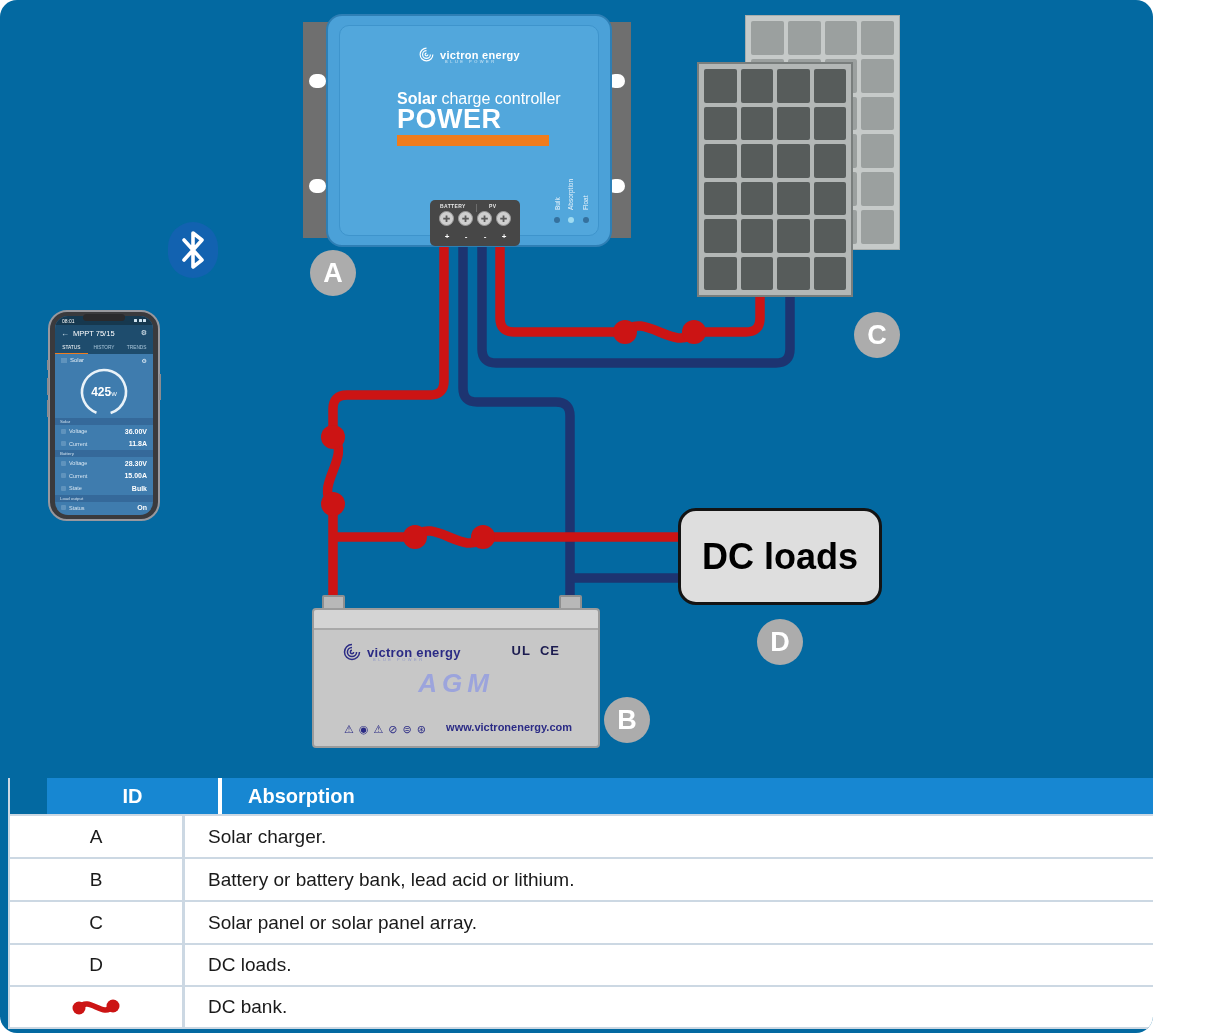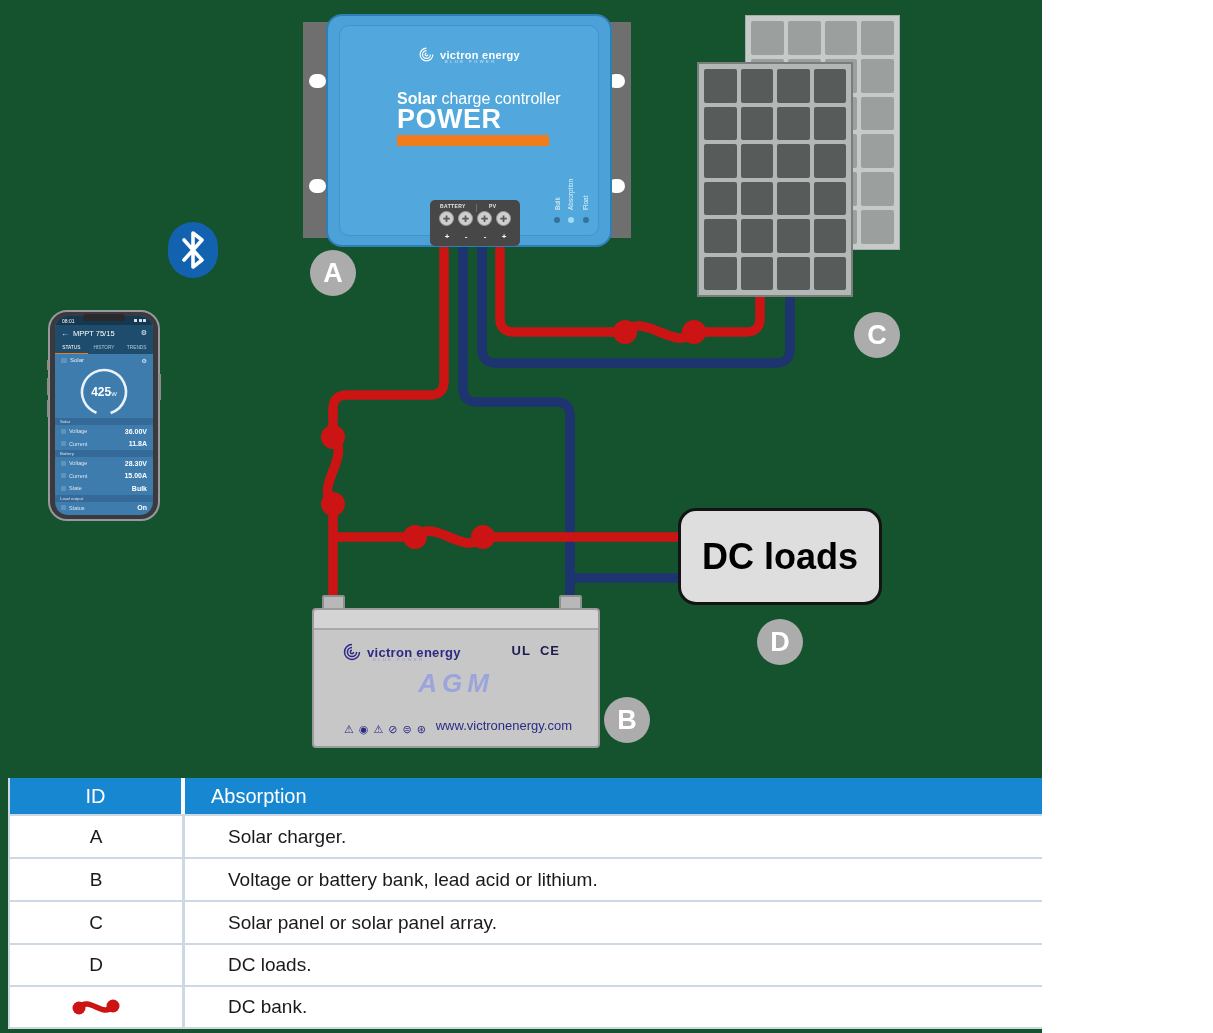--- a/index.html
+++ b/index.html
@@ -1,16 +1,16 @@
 <!DOCTYPE html>
 <html><head>
 <meta charset="utf-8">
 <style>
   html,body{margin:0;padding:0;background:#fff;font-family:"Liberation Sans",sans-serif;}
-  #stage{position:relative;width:1042px;height:1033px;background:#14532d;overflow:hidden;}
+  #stage{position:relative;width:1153px;height:1033px;background:#0369a1;overflow:hidden;border-radius:17px;}
   #stage *{box-sizing:border-box;}
 
   
   #wires{position:absolute;left:0;top:0;z-index:1;}
   .wire-neg{stroke:#1d3471;stroke-width:9.5;fill:none;}
   .wire-pos{stroke:#cc1414;stroke-width:9.5;fill:none;}
   .fuse-dot{fill:#cc1414;}
 
   
   .bracket{position:absolute;left:303px;top:22px;width:328px;height:216px;background:#6f6f6f;z-index:2;}
@@ -59,21 +59,21 @@
   .battery{position:absolute;left:312px;top:608px;width:288px;height:140px;background:#c7c7c7;border:2px solid #9b9b9b;
     border-radius:4px;z-index:3;}
   .battery .lid{position:absolute;left:0;top:0;right:0;height:20px;background:#d4d4d4;border-bottom:2px solid #a9a9a9;border-radius:3px 3px 0 0;}
   .battery .vlogo{position:absolute;left:28px;top:32px;color:#2b2b85;}
   .battery .vlogo .brand{font-size:13px;color:#2b2b85;}
   .battery .vlogo .sub{color:#7b86c8;left:31px;top:15px;}
   .battery .marks{position:absolute;right:38px;top:33px;color:#1c1c50;font-weight:bold;font-size:13px;letter-spacing:1px;display:flex;gap:9px;}
   .battery .agm{position:absolute;left:0;right:0;top:58px;text-align:center;color:#9aa3de;
     font-size:26px;font-weight:bold;font-style:italic;letter-spacing:5px;opacity:.95;}
   .battery .warnicons{position:absolute;left:30px;bottom:10px;color:#2b2b85;font-size:11px;letter-spacing:5px;}
-  .battery .url{position:absolute;right:26px;bottom:13px;color:#2b2b85;font-size:13px;font-weight:normal;}
+  .battery .url{position:absolute;right:26px;bottom:13px;color:#2b2b85;font-size:11px;font-weight:bold;}
 
   
   .bt{position:absolute;left:168px;top:222px;width:50px;height:56px;border-radius:25px;background:#1262b0;z-index:2;
     display:flex;align-items:center;justify-content:center;}
 
   
   .phone{position:absolute;left:48px;top:310px;width:112px;height:211px;background:#3a3a3d;border:2px solid #98989e;
     border-radius:19px;z-index:2;}
   .phone .sidebtn{position:absolute;background:#8b8b90;}
   .phone .screen{position:absolute;left:5px;top:4px;right:5px;bottom:4px;border-radius:13px;overflow:hidden;background:#3f7cae;}
@@ -94,27 +94,27 @@
   .ph-gauge .val{position:absolute;color:#fff;font-size:12px;font-weight:bold;}
   .ph-gauge .val small{font-size:6px;font-weight:normal;}
   .ph-band{height:7px;background:#35699a;color:#cfe0ee;font-size:4.4px;display:flex;align-items:center;padding:0 5px;}
   .ph-row{height:12.5px;display:flex;align-items:center;justify-content:space-between;padding:0 6px;}
   .ph-row .lbl{display:flex;align-items:center;gap:3px;color:#d7e6f2;font-size:5.5px;}
   .ph-row .lbl i{display:block;width:5px;height:5px;background:#5f93bd;border-radius:1px;}
   .ph-row .val{color:#fff;font-size:7px;font-weight:bold;}
 
   
   .idtable{position:absolute;left:8px;top:778px;width:1197px;z-index:2;border:2px solid #ccd8e3;border-top:none;}
-  .t-head{display:flex;height:36px;background:#1787d2;color:#fff;font-weight:normal;font-size:20px;}
+  .t-head{display:flex;height:36px;background:#1787d2;color:#fff;font-weight:bold;font-size:20px;margin-left:37px;}
   .t-head .c-id{width:175px;display:flex;align-items:center;justify-content:center;border-right:4px solid #fff;}
   .t-head .c-desc{flex:1;display:flex;align-items:center;padding-left:26px;}
   .t-row{display:flex;height:43px;background:#fff;border-top:2px solid #ccd8e3;font-size:19px;color:#1a1a1a;}
   .t-row:first-of-type{border-top:none;}
   .t-row .c-id{width:175px;display:flex;align-items:center;justify-content:center;border-right:3px solid #ccd8e3;}
-  .t-row .c-desc{flex:1;display:flex;align-items:center;padding-left:43px;text-align:center;}
+  .t-row .c-desc{flex:1;display:flex;align-items:center;padding-left:23px;text-align:center;}
 </style>
 </head>
 <body>
 
 <div id="stage">
 
   <svg id="wires" width="1213" height="1033">
 
     <g>
       <path class="wire-neg" d="M482,240 L482,349 Q482,363 496,363 L776,363 Q790,363 790,349 L790,296"></path>
@@ -374,21 +374,21 @@
     <div class="t-head">
       <div class="c-id">ID</div>
       <div class="c-desc">Absorption</div>
     </div>
     <div class="t-row">
       <div class="c-id">A</div>
       <div class="c-desc">Solar charger.</div>
     </div>
     <div class="t-row">
       <div class="c-id">B</div>
-      <div class="c-desc">Voltage or battery bank, lead acid or lithium.</div>
+      <div class="c-desc">Battery or battery bank, lead acid or lithium.</div>
     </div>
     <div class="t-row">
       <div class="c-id">C</div>
       <div class="c-desc">Solar panel or solar panel array.</div>
     </div>
     <div class="t-row" style="height:42px;">
       <div class="c-id">D</div>
       <div class="c-desc">DC loads.</div>
     </div>
     <div class="t-row" style="height:42px;">

